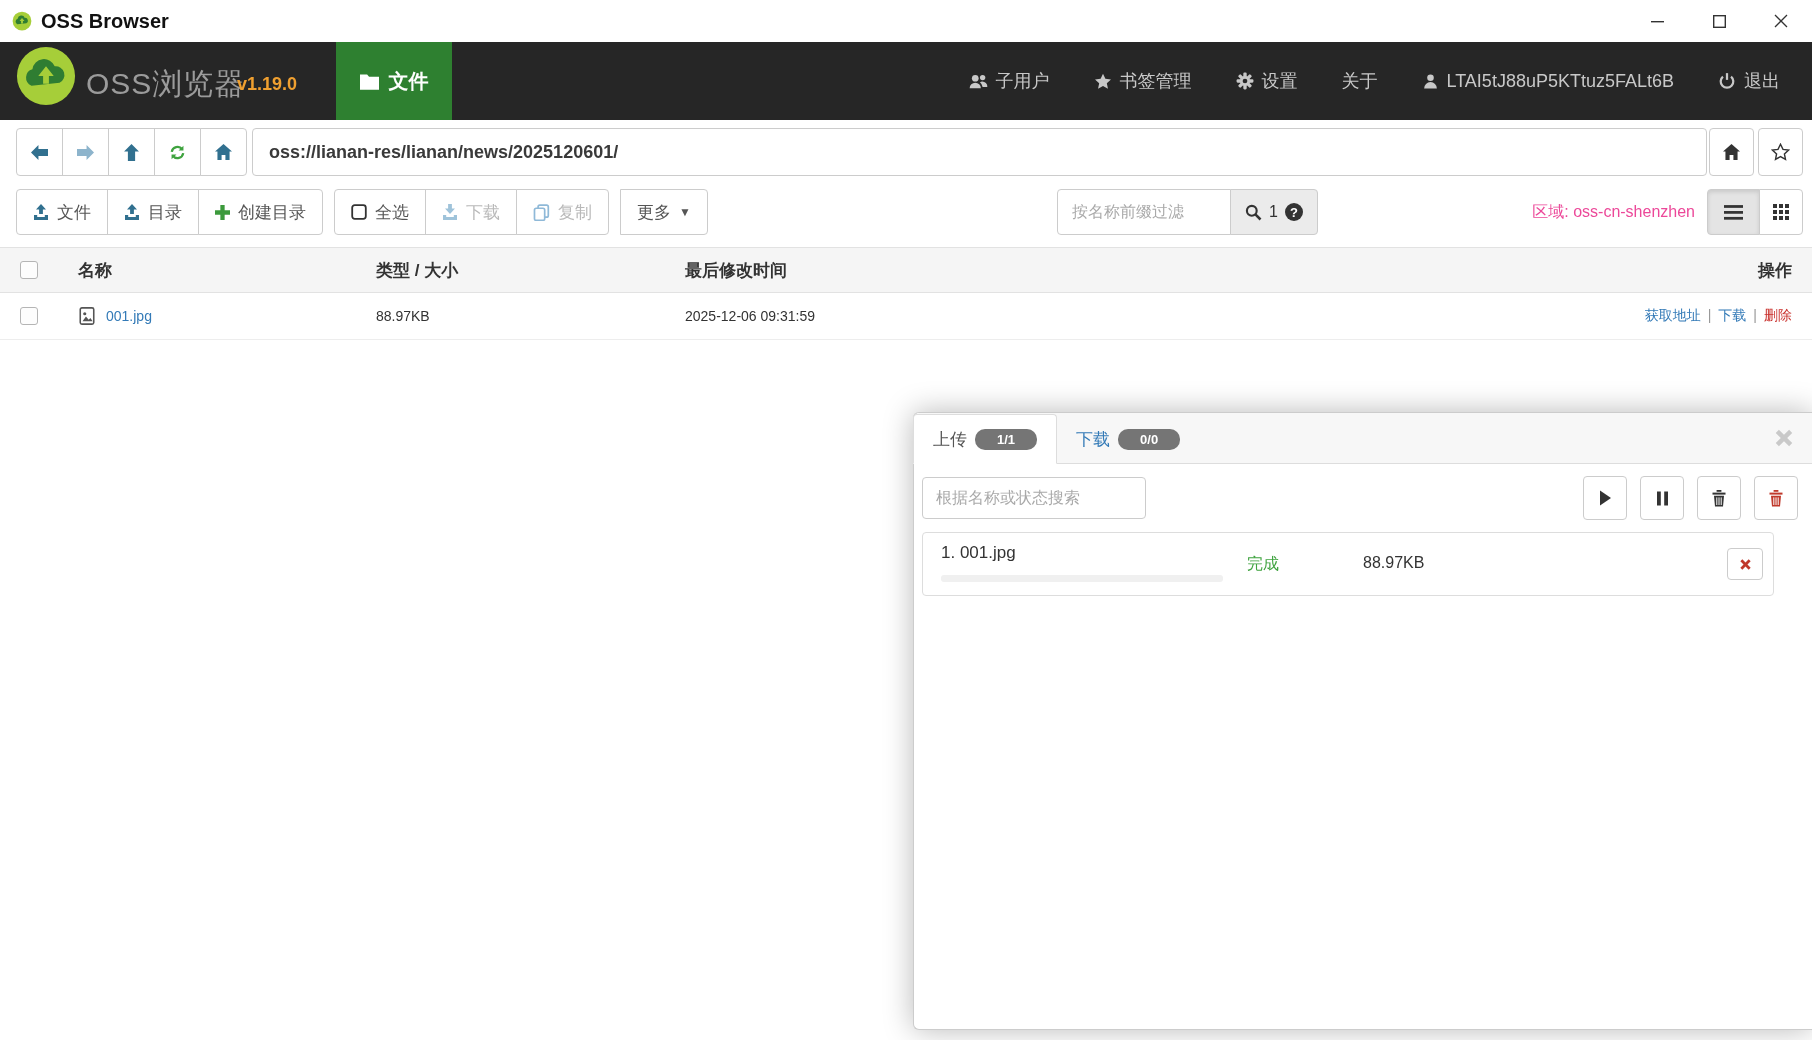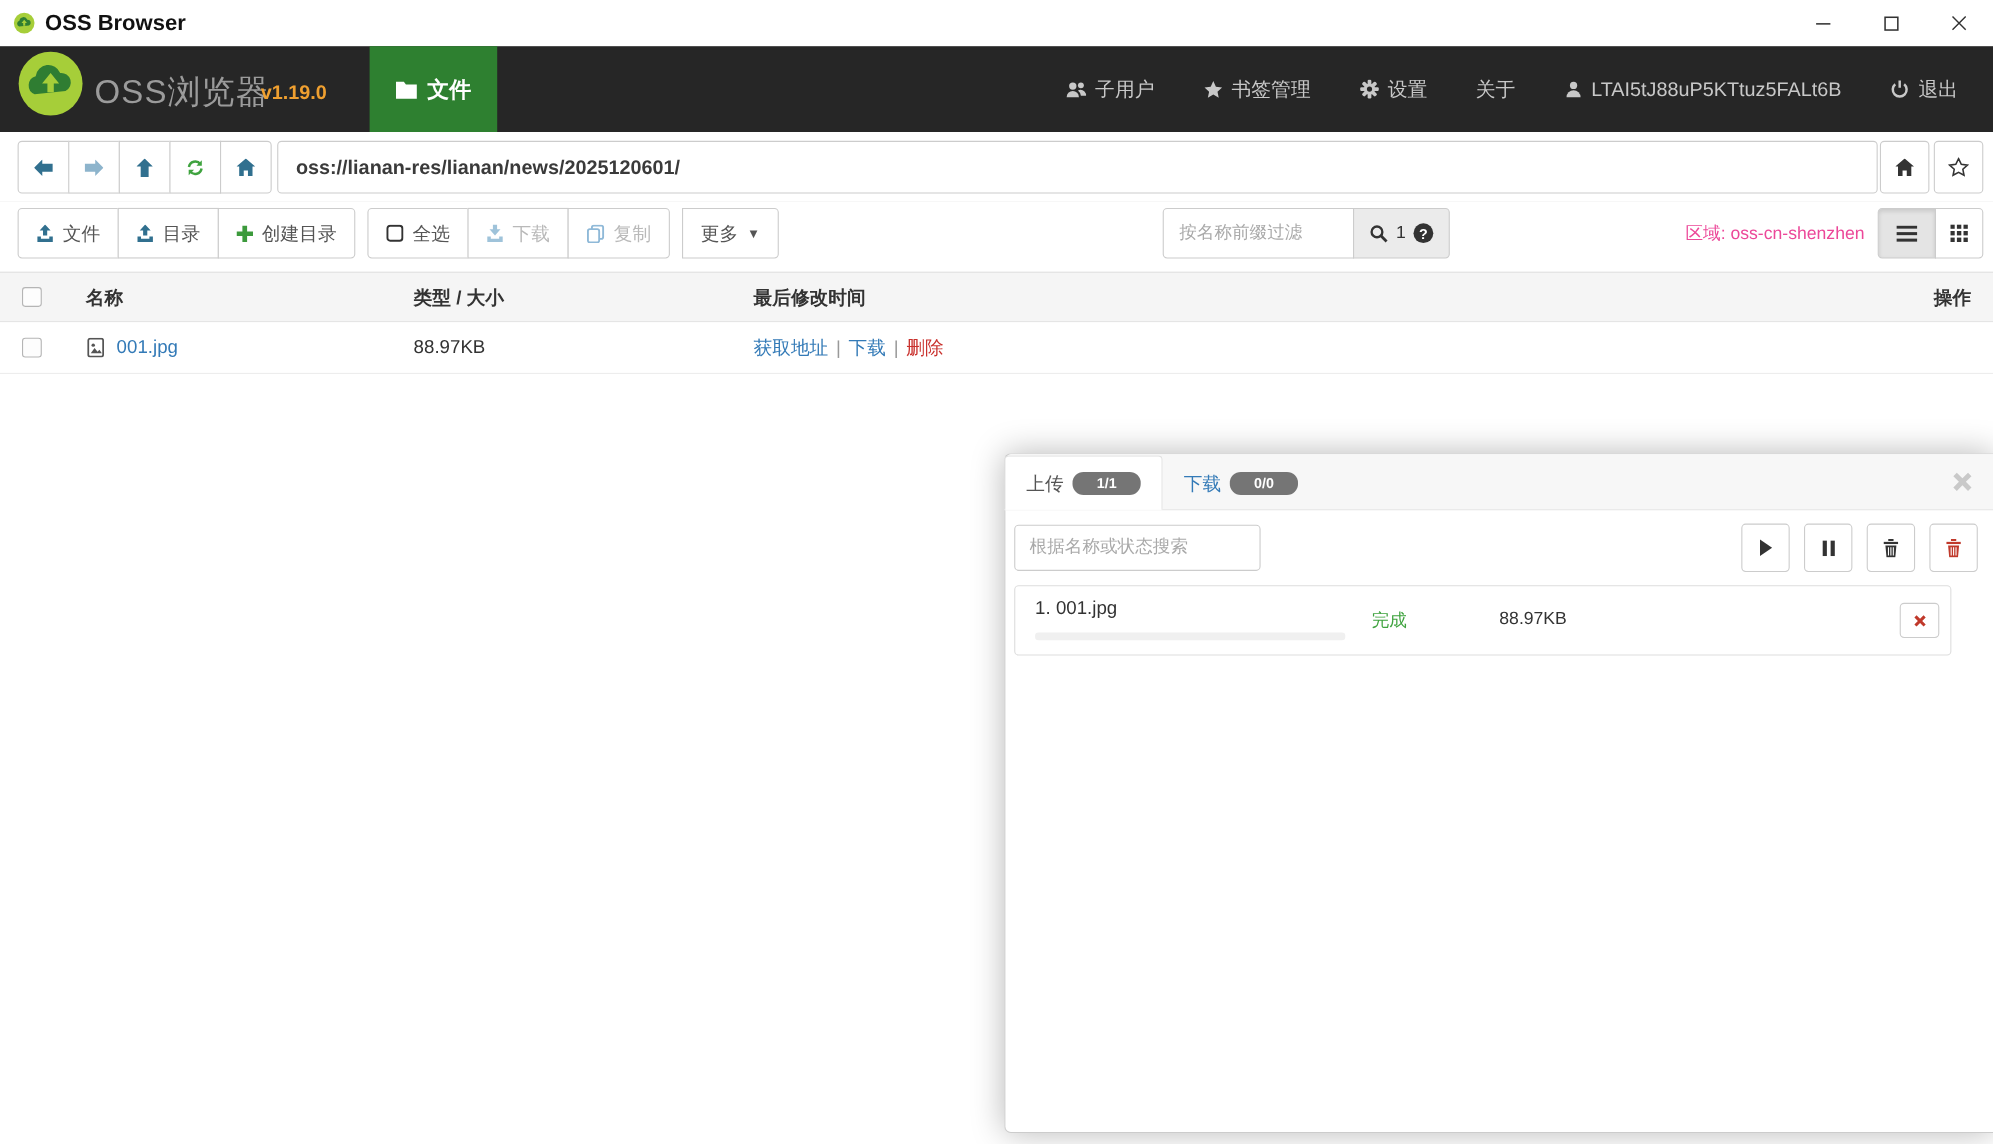--- a/index.html
+++ b/index.html
@@ -57,21 +57,21 @@
   .region{font-size:16px;color:#ec4899;margin-right:12px;white-space:nowrap;}
   .vbtn{height:46px;box-sizing:border-box;border:1px solid #ccc;background:#fff;display:flex;align-items:center;justify-content:center;cursor:pointer;}
   .vbtn.list{width:53px;border-radius:4px 0 0 4px;background:#e4e4e4;box-shadow:inset 0 2px 4px rgba(0,0,0,.12);}
   .vbtn.grid{width:44px;border-radius:0 4px 4px 0;margin-left:-1px;}
 
   
   .ftable{position:absolute;left:0;top:247px;width:100%;}
   .frow{display:grid;grid-template-columns:58px 298px 309px 1fr auto;align-items:center;box-sizing:border-box;
         padding:0 20px;width:100%;}
   .fhead{height:46px;background:#f5f5f5;border-top:1px solid #e2e2e2;border-bottom:1px solid #e2e2e2;font-weight:bold;font-size:17px;color:#333;}
-  .fdata{height:47px;background:#fff;border-bottom:1px solid #ededed;font-size:17px;}
+  .fdata{height:47px;background:#fff;border-bottom:1px solid #ededed;font-size:14px;}
   .cell-actions{text-align:left;}
   .chk{width:16px;height:16px;border:1px solid #b5b5b5;border-radius:3px;background:#fdfdfd;cursor:pointer;}
   .namecell{display:flex;align-items:center;gap:10px;}
   .filelink{color:#337ab7;text-decoration:none;cursor:pointer;}
   .act-link{color:#337ab7;text-decoration:none;cursor:pointer;}
   .act-link.danger{color:#c9302c;}
   .sep{color:#999;margin:0 7px;}
 
   
   .tpanel{position:absolute;left:913px;top:412px;width:899px;height:618px;box-sizing:border-box;background:#fff;
@@ -381,20 +381,21 @@
         <span>
           <svg width="18" height="18" viewBox="0 0 16 16">
               <rect x="2" y="0.8" width="12" height="14.4" rx="1.5" fill="#fff" stroke="#555" stroke-width="1.4"></rect>
               <circle cx="6" cy="6" r="1.4" fill="#555"></circle>
               <path d="M4 12.6l3.1-4.2 2.4 3 1.5-1.6 2 2.8z" fill="#555"></path>
             </svg>
         </span>
         <a class="filelink">001.jpg</a>
       </span>
       <span>88.97KB</span>
+      <span>2025-12-06 09:31:59</span>
       <span class="cell-actions">
         <a class="act-link">获取地址</a><span class="sep">|</span><a class="act-link">下载</a><span class="sep">|</span><a class="act-link danger">删除</a>
       </span>
     </div>
   </div>
 
   <div class="tpanel">
     <div class="tp-tabs">
       <span class="tp-tab active">
         <span>上传</span>

